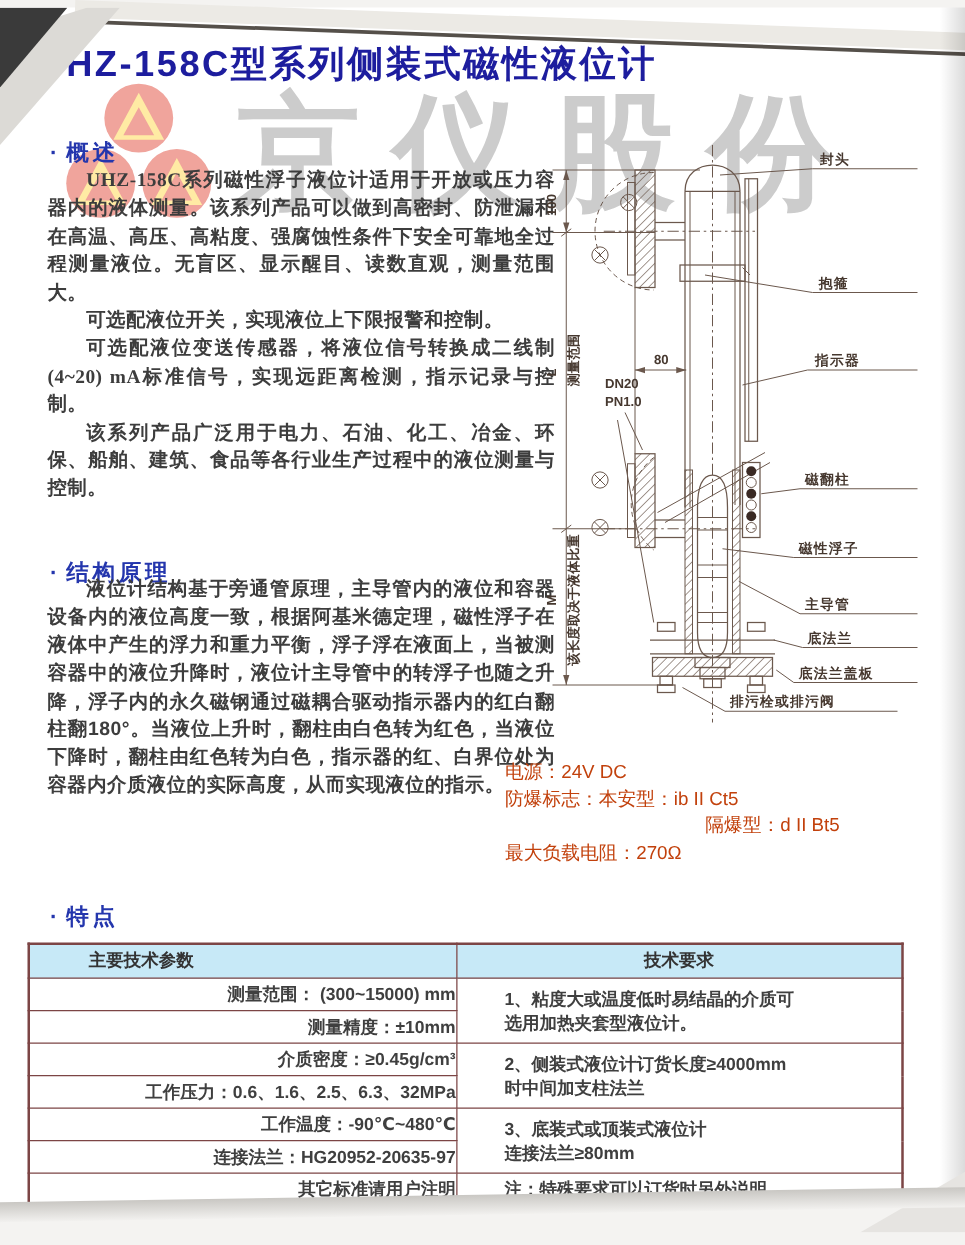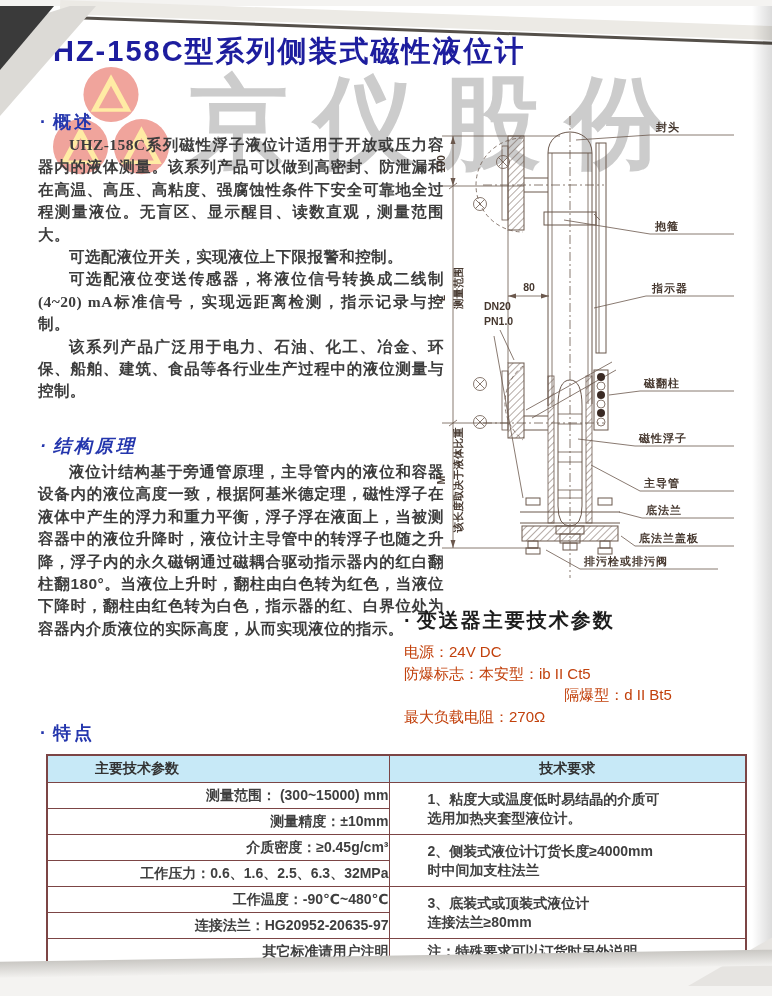--- a/index.html
+++ b/index.html
@@ -52,40 +52,40 @@
   .wm-logo{opacity:.85;}
 
   
   .doc-title{
     position:absolute;left:30px;top:26px;width:540px;
     font-size:29px;font-weight:bold;color:#1d1d9e;letter-spacing:2px;white-space:nowrap;
   }
   .sec-head{position:absolute;font-size:18px;font-weight:bold;color:#2436ad;letter-spacing:3px;}
   .sec-bullet{margin-right:4px;}
   #head-overview{left:40px;top:104px;text-align:center;}
-  #head-principle{left:40px;top:428px;font-style:italic;}
+  #head-principle{left:40px;top:440px;}
   #head-features{left:40px;top:715px;}
 
   .body-col{position:absolute;left:38px;width:406px;color:#3d3d3d;}
   .body-col p{
     margin:0;text-indent:2em;font-size:15.5px;line-height:22.4px;
     font-weight:600;text-align:justify;letter-spacing:.4px;
   }
   #overview-text{top:128px;font-family:Liberation Serif, serif;}
   #principle-text{top:455px;}
 
   
   .transmitter{position:absolute;left:404px;top:601px;width:350px;color:#1c1c1c;}
   .transmitter-head{font-size:20px;font-weight:bold;letter-spacing:2px;margin-bottom:7px;}
   .transmitter-line{font-size:15px;font-weight:400;line-height:21.5px;color:#c2410c;}
   .transmitter-line.indent{padding-left:78px;text-align:center;}
 
   
   .feat-table{
-    position:absolute;left:46px;top:748px;width:699px;
+    position:absolute;left:22px;top:748px;width:699px;
     border-collapse:collapse;table-layout:fixed;
     font-size:14px;font-weight:600;color:#3f3f3f;
   }
   .feat-table col.c1{width:342px;}
   .feat-table col.c2{width:357px;}
   .feat-table th,.feat-table td{border:1px solid #7c4545;padding:0;}
   .feat-table{border:2px solid #7c4545;}
   .feat-table th{
     background:#c7e9f7;height:26px;font-weight:bold;color:#333;text-align:center;
   }
@@ -288,21 +288,20 @@
 
       <polyline class="dwg-thin" points="193,428 207,438 306,438"></polyline>
       <text class="dlabel" x="211" y="434">底法兰盖板</text>
 
       <polyline class="dwg-thin" points="118,442 152,461 290,461"></polyline>
       <text class="dlabel" x="156" y="457">排污栓或排污阀</text>
     </svg>
   </div>
 
   <div class="transmitter">
-    <div class="transmitter-head"><span class="sec-bullet">·</span><span>变送器主要技术参数</span></div>
     <div class="transmitter-line">电源：24V DC</div>
     <div class="transmitter-line">防爆标志：本安型：ib II Ct5</div>
     <div class="transmitter-line indent">隔爆型：d II Bt5</div>
     <div class="transmitter-line">最大负载电阻：270Ω</div>
   </div>
 
   <div class="sec-head" id="head-features"><span class="sec-bullet">·</span><span>特点</span></div>
 
   <table class="feat-table">
     <colgroup>

